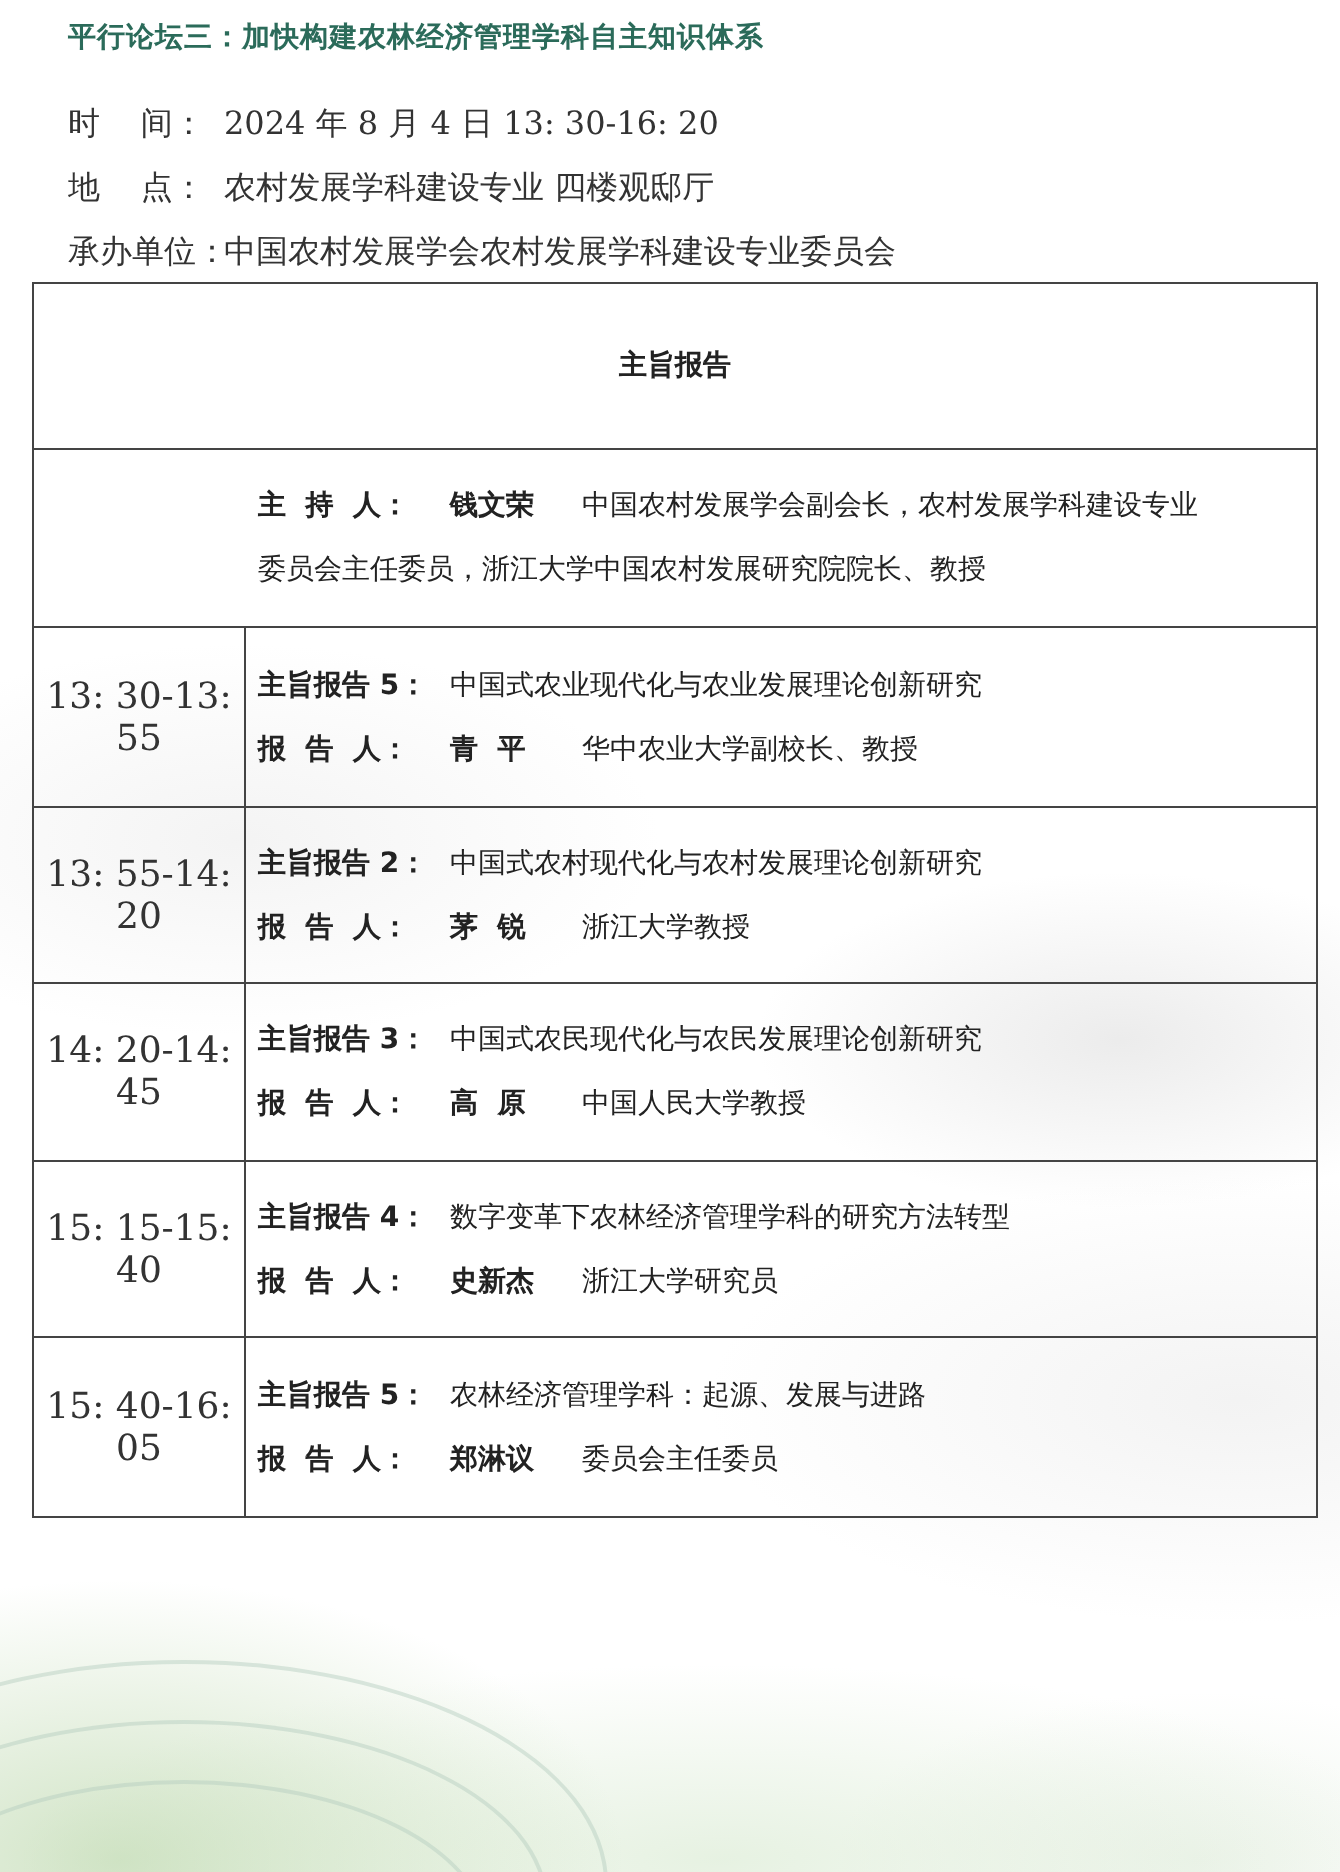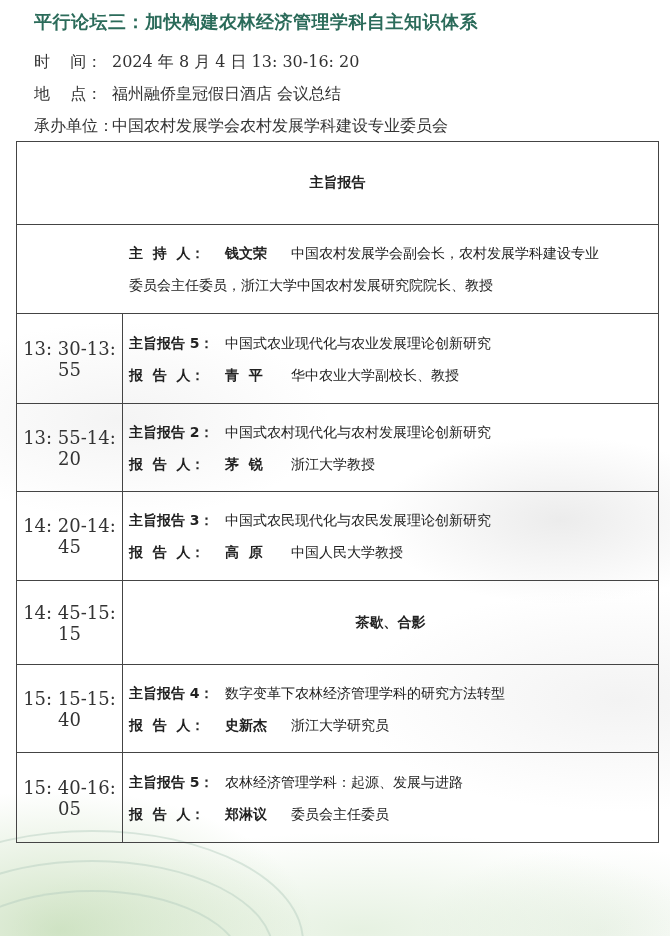--- a/index.html
+++ b/index.html
@@ -17,21 +17,21 @@
         radial-gradient(ellipse 380px 160px at 620px 700px, rgba(215,215,215,0.3), rgba(255,255,255,0) 70%),
         radial-gradient(ellipse 360px 200px at 60px 930px, rgba(170,205,150,0.55), rgba(255,255,255,0) 70%),
         radial-gradient(ellipse 500px 140px at 360px 930px, rgba(200,225,190,0.45), rgba(255,255,255,0) 70%),
         radial-gradient(ellipse 260px 120px at 600px 930px, rgba(215,230,210,0.4), rgba(255,255,255,0) 70%);
     }
     .terrace { position:absolute; border-radius:50%; border:2px solid rgba(180,205,190,0.45); border-left-color:transparent; border-bottom-color:transparent; }
     .content { position: relative; z-index: 1; }
     .title {
       position: absolute; left: 34px; top: 10px;
       font-family: Liberation Serif, serif;
-      font-weight: bold; font-size: 18px; color: #2b6b5a; letter-spacing: 0.5px;
+      font-weight: bold; font-size: 14px; color: #2b6b5a; letter-spacing: 0.5px;
     }
     .meta { position: absolute; left: 34px; font-size: 16px; color: #333; }
     .meta .label { display: inline-block; width: 78px; white-space: pre; }
     table.sched {
       position: absolute; left: 16px; top: 141px; width: 643px;
       border-collapse: collapse; font-size: 14px;
     }
     table.sched td { border: 1.5px solid #444; padding: 0; vertical-align: middle; }
     td.time { width: 105px; text-align: center; color: #333; font-size: 18px; }
     td.full-center { text-align: center; font-weight: bold; font-family: "DejaVu Sans", sans-serif; }
@@ -50,21 +50,21 @@
   <div class="terrace" style="left:-60px;top:890px;width:300px;height:150px;"></div>
 </div>
 
 <div class="content">
   <div class="title">平行论坛三：加快构建农林经济管理学科自主知识体系</div>
 
   <div class="meta" style="top:52px;">
     <span class="label">时    间：</span><span>2024 年 8 月 4 日 13: 30-16: 20</span>
   </div>
   <div class="meta" style="top:84px;">
-    <span class="label">地    点：</span><span>福州融侨皇冠假日酒店 会议总结</span>
+    <span class="label">地    点：</span><span>农村发展学科建设专业 四楼观邸厅</span>
   </div>
   <div class="meta" style="top:116px;">
     <span class="label">承办单位：</span><span>中国农村发展学会农村发展学科建设专业委员会</span>
   </div>
 
   <table class="sched">
     <tbody>
         <tr style="height:83px;">
       <td colspan="2" class="full-center">主旨报告</td>
     </tr>
@@ -96,24 +96,20 @@
     </tr>
 
     <tr style="height:89px;">
       <td class="time">14: 20-14: 45</td>
       <td>
         <div class="line"><span class="bold lbl">主旨报告 3：</span><span>中国式农民现代化与农民发展理论创新研究</span></div>
         <div class="line"><span class="bold lbl">报  告  人：</span><span class="bold name">高  原</span><span>中国人民大学教授</span></div>
       </td>
     </tr>
 
-    <tr style="height:84px;">
-      <td class="time">14: 45-15: 15</td>
-      <td class="full-center">茶歇、合影</td>
-    </tr>
 
     <tr style="height:88px;">
       <td class="time">15: 15-15: 40</td>
       <td>
         <div class="line"><span class="bold lbl">主旨报告 4：</span><span>数字变革下农林经济管理学科的研究方法转型</span></div>
         <div class="line"><span class="bold lbl">报  告  人：</span><span class="bold name">史新杰</span><span>浙江大学研究员</span></div>
       </td>
     </tr>
 
     <tr style="height:90px;">

